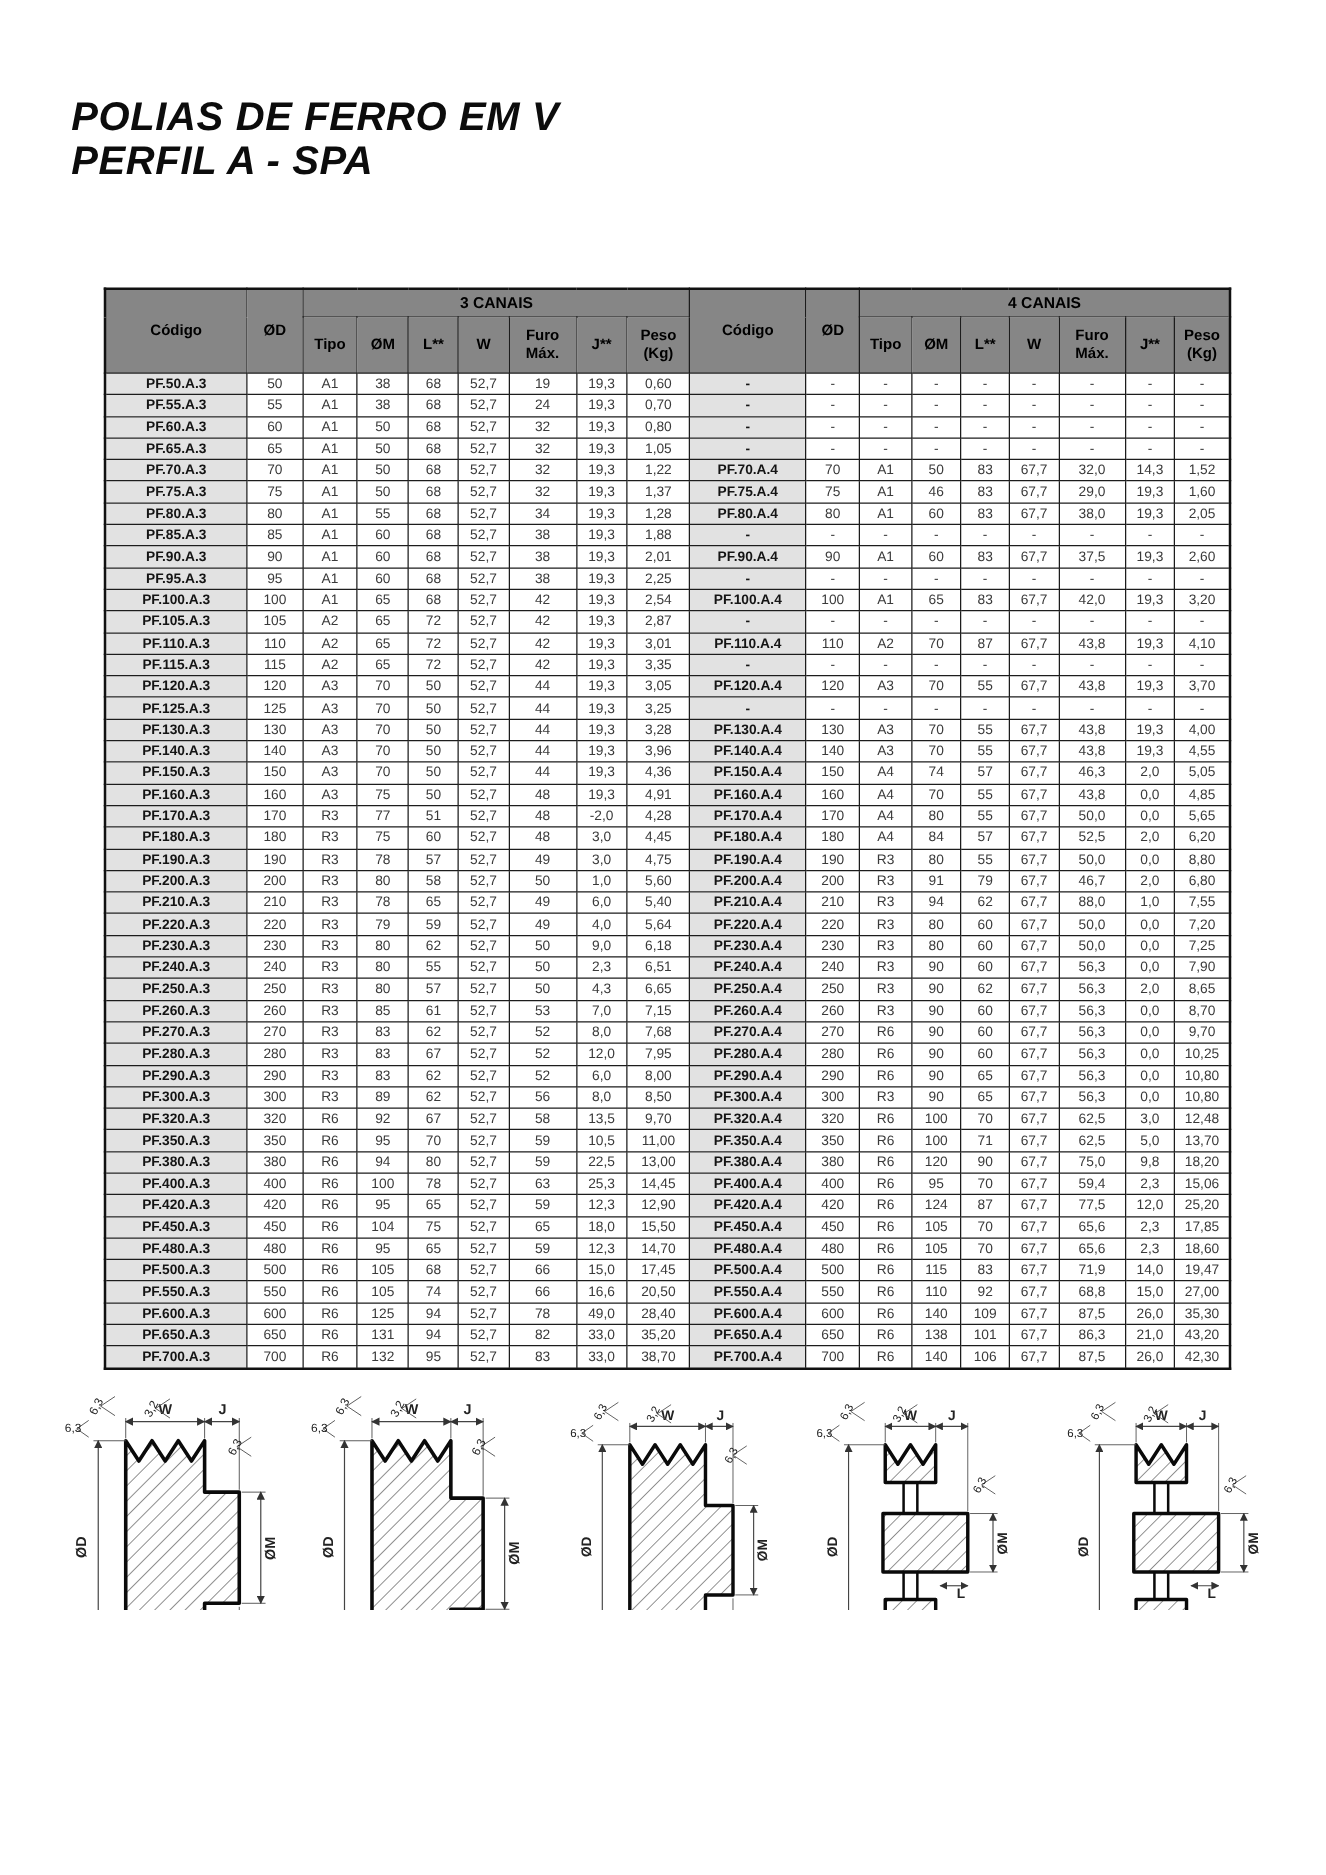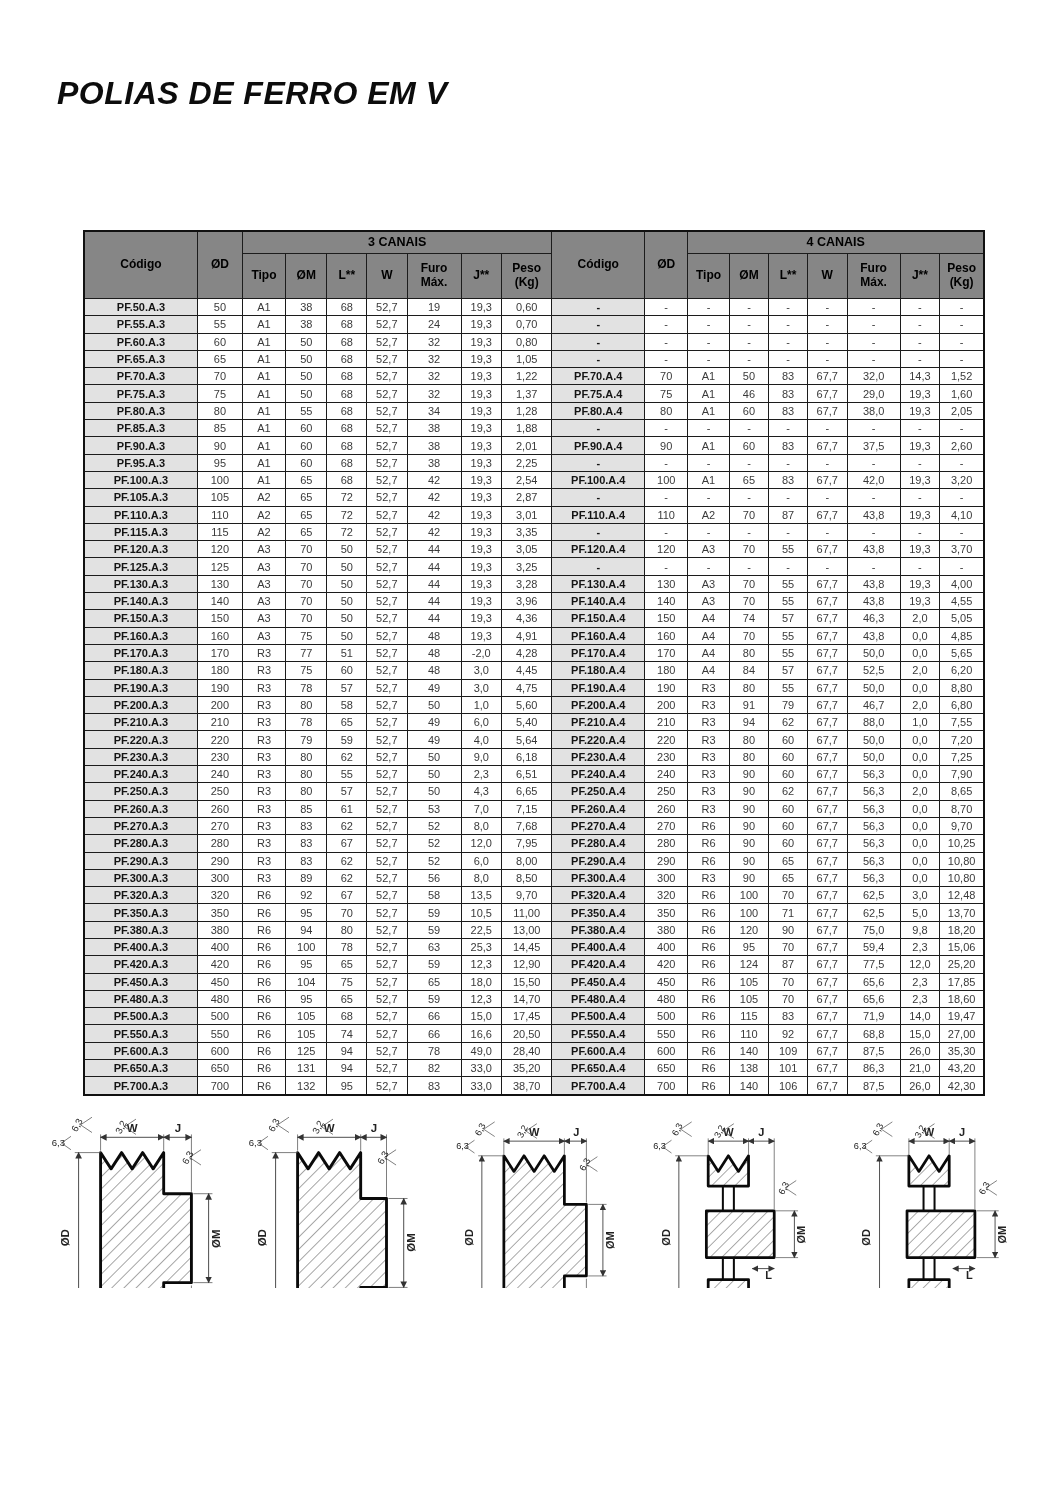--- a/index.html
+++ b/index.html
@@ -44,20 +44,21 @@
   .page-number{position:absolute;right:84px;top:1392px;color:#1a9e74;font-size:35px;
                font-family:"DejaVu Sans",sans-serif;}
 </style>
 </head>
 <body>
 
 <div class="page">
 
   <div class="title">
     <div>POLIAS DE FERRO EM V</div>
+    <div>PERFIL A - SPA</div>
   </div>
 
 
   <table class="spec">
     <colgroup>
       <col style="width:12.6%">
         <col style="width:5.0%">
         <col style="width:4.8%">
         <col style="width:4.6%">
       <col style="width:4.4%">

